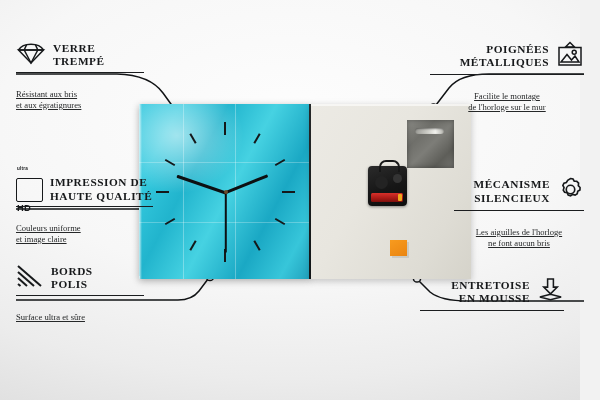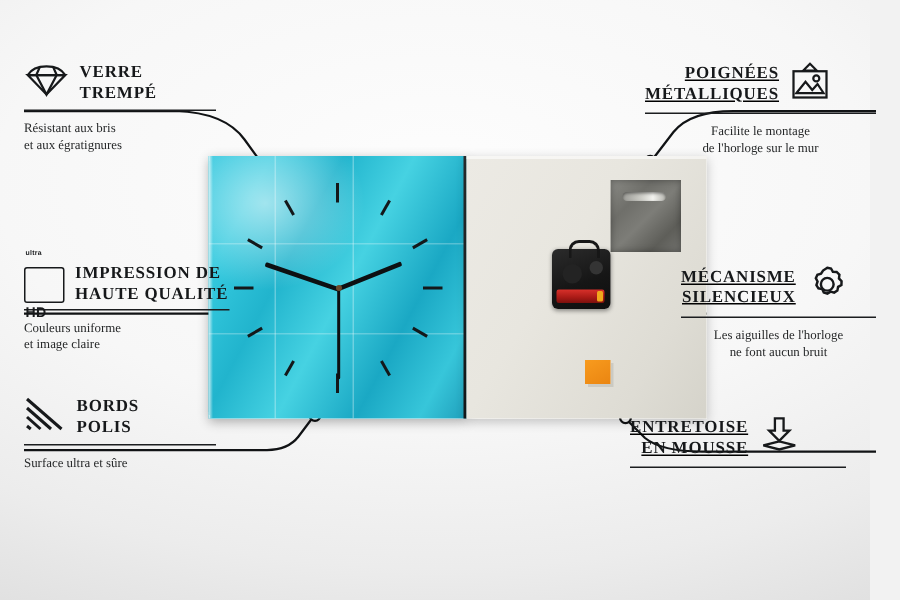--- a/index.html
+++ b/index.html
@@ -13,34 +13,34 @@
     background:
       radial-gradient(ellipse 120% 95% at 50% 30%, #fdfdfd 0%, #f7f7f7 42%, #ececec 68%, #dcdcdc 92%, #d2d2d2 100%);
   }
 
   
   #wires{position:absolute;left:0;top:0;width:600px;height:400px;}
 
   
   .feat{position:absolute;}
   .feat .head{display:flex;align-items:center;gap:7px;}
-  .feat.right .head{flex-direction:row;text-decoration:underline;}
+  .feat.right .head{flex-direction:row;justify-content:flex-end;}
   .ttl{
     font-family:"Liberation Serif",serif;
     font-weight:bold;font-size:11.3px;letter-spacing:.55px;
     line-height:13.5px;color:#16181a;text-transform:uppercase;
     white-space:pre-line;
   }
   .feat.left .ttl{text-align:left;}
   .feat.right .ttl{text-align:right;}
   .rule{height:1px;background:#1b1d1f;margin-top:3px;}
   .sub{
     font-family:"Liberation Serif",serif;
     font-size:8.6px;line-height:10.6px;color:#262829;
-    margin-top:6px;white-space:pre-line;
+    margin-top:16px;white-space:pre-line;text-decoration:underline;
   }
   .feat.right .sub{text-align:center;}
   .ico{flex:0 0 auto;display:block;}
 
   
   .hdbox{
     width:25px;height:22px;border:1.6px solid #17191b;border-radius:2px;
     display:flex;flex-direction:column;align-items:flex-start;justify-content:center;
     line-height:1;
     gap:31px;
@@ -272,21 +272,21 @@
 SILENCIEUX</span>
       <span class="ico">
         <svg width="27" height="27" viewBox="0 0 28 28" fill="none" stroke="#17191b" stroke-width="1.7">
           <path d="M14 2.6 l2.6 .5 1.3 2.3 2.6 .1 1.9 1.9 -.3 2.6 1.8 1.9 -.1 2.6 -2.3 1.3 -.5 2.6 -2.2 1.4 -2.5 -.7 -2.2 1.4 -2.5 -.8 -1.1 -2.4 -2.6 -.5 -1.4 -2.2 .8 -2.5 -1.2 -2.3 1.1 -2.4 2.5 -.7 1.4 -2.2 z"></path>
           <circle cx="14" cy="14" r="4.4"></circle>
         </svg>
       </span>
     </div>
     <div class="rule" style="width:130px;margin-left:auto;"></div>
     <div class="sub">Les aiguilles de l'horloge
-ne font aucun bruit</div>
+ne font aucun bris</div>
   </div>
 
   <div class="feat right" style="left:420px;top:277px;width:144px;">
     <div class="head">
       <span class="ttl">ENTRETOISE
 EN MOUSSE</span>
       <span class="ico">
         <svg width="27" height="26" viewBox="0 0 28 26" fill="none" stroke="#17191b" stroke-width="1.6">
           <path d="M11 1.5 h6 v8.5 h4 L14 17 L7 10 h4 z"></path>
           <path d="M14 17.4 L3 20.2 L14 23 L25 20.2 Z"></path>

